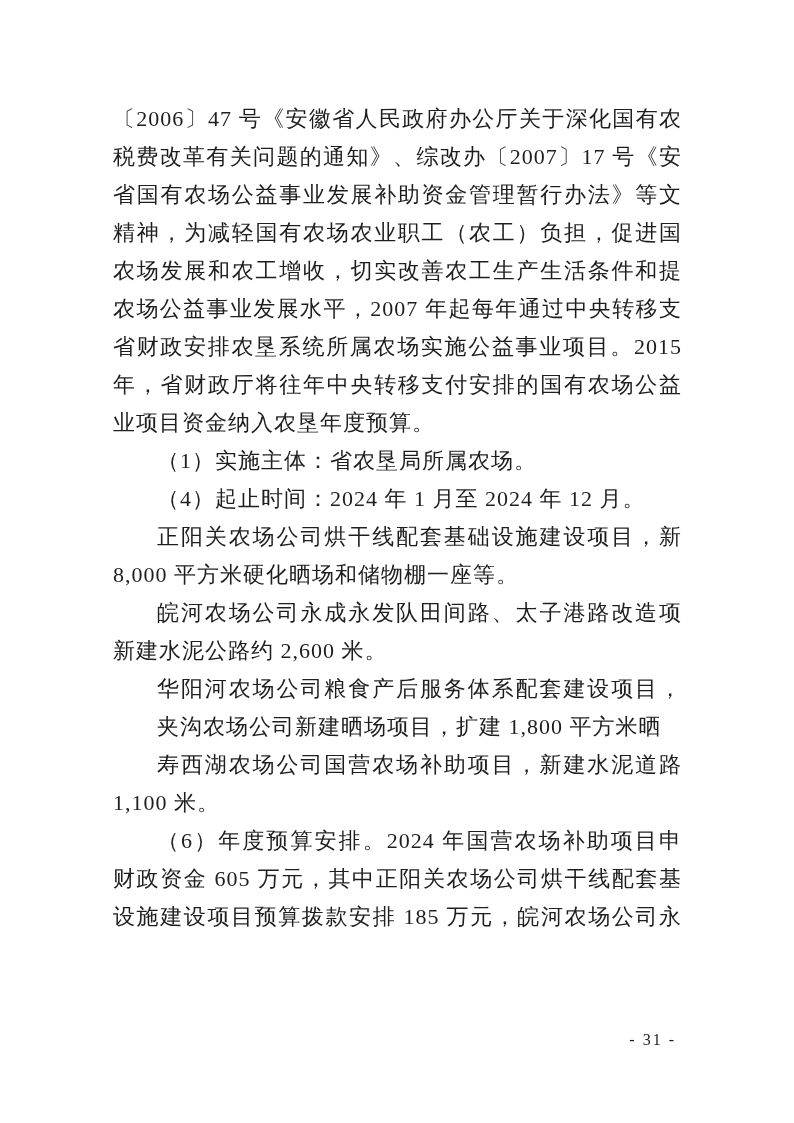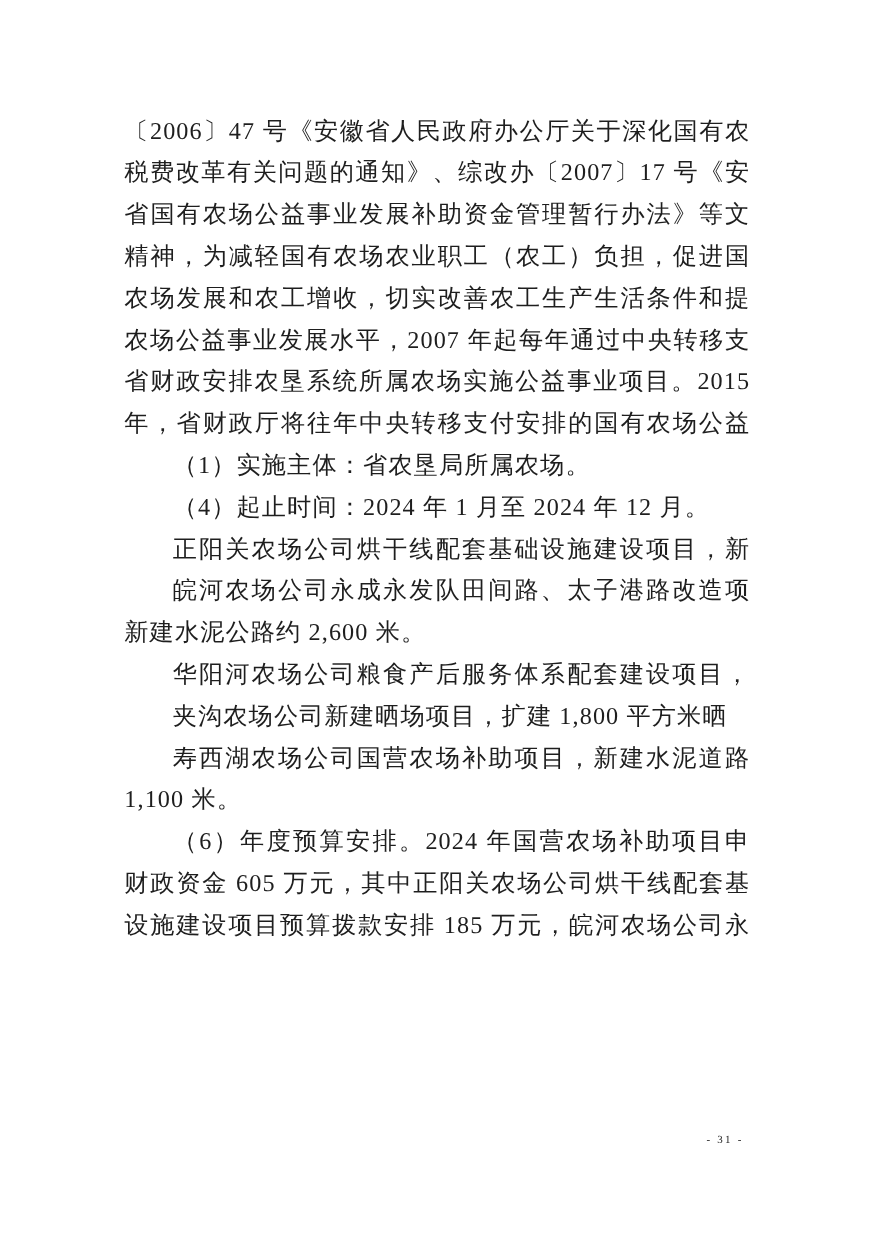--- a/index.html
+++ b/index.html
@@ -44,42 +44,44 @@
   .line.justify {
     text-align: justify;
     text-align-last: justify;
     -moz-text-align-last: justify;
     text-justify: inter-character;
   }
   .page-number {
     position: absolute;
     top: 1031px;
     right: 118px;
-    font-size: 10px;
+    font-size: 16px;
     letter-spacing: 2px;
     color: #1e1e1e;
     font-family: "Liberation Serif", "DejaVu Serif", serif;
   }
 </style>
 </head>
 <body>
 
 <div class="page">
   <div class="text-block">
       <div class="line justify">〔2006〕47 号《安徽省人民政府办公厅关于深化国有农场</div>
       <div class="line justify">税费改革有关问题的通知》、综改办〔2007〕17 号《安徽</div>
       <div class="line justify">省国有农场公益事业发展补助资金管理暂行办法》等文件</div>
       <div class="line justify">精神，为减轻国有农场农业职工（农工）负担，促进国有</div>
       <div class="line justify">农场发展和农工增收，切实改善农工生产生活条件和提高</div>
       <div class="line justify">农场公益事业发展水平，2007 年起每年通过中央转移支付</div>
       <div class="line justify">省财政安排农垦系统所属农场实施公益事业项目。2015</div>
       <div class="line justify">年，省财政厅将往年中央转移支付安排的国有农场公益事</div>
+      <div class="line">业项目资金纳入农垦年度预算。</div>
       <div class="line indent">（1）实施主体：省农垦局所属农场。</div>
       <div class="line indent">（4）起止时间：2024 年 1 月至 2024 年 12 月。</div>
       <div class="line indent justify">正阳关农场公司烘干线配套基础设施建设项目，新建</div>
+      <div class="line">8,000 平方米硬化晒场和储物棚一座等。</div>
       <div class="line indent justify">皖河农场公司永成永发队田间路、太子港路改造项目，</div>
       <div class="line">新建水泥公路约 2,600 米。</div>
       <div class="line indent justify">华阳河农场公司粮食产后服务体系配套建设项目，建</div>
       <div class="line indent">夹沟农场公司新建晒场项目，扩建 1,800 平方米晒场。</div>
       <div class="line indent justify">寿西湖农场公司国营农场补助项目，新建水泥道路</div>
       <div class="line">1,100 米。</div>
       <div class="line indent justify">（6）年度预算安排。2024 年国营农场补助项目申请</div>
       <div class="line justify">财政资金 605 万元，其中正阳关农场公司烘干线配套基础</div>
       <div class="line justify">设施建设项目预算拨款安排 185 万元，皖河农场公司永成</div>
     </div>

